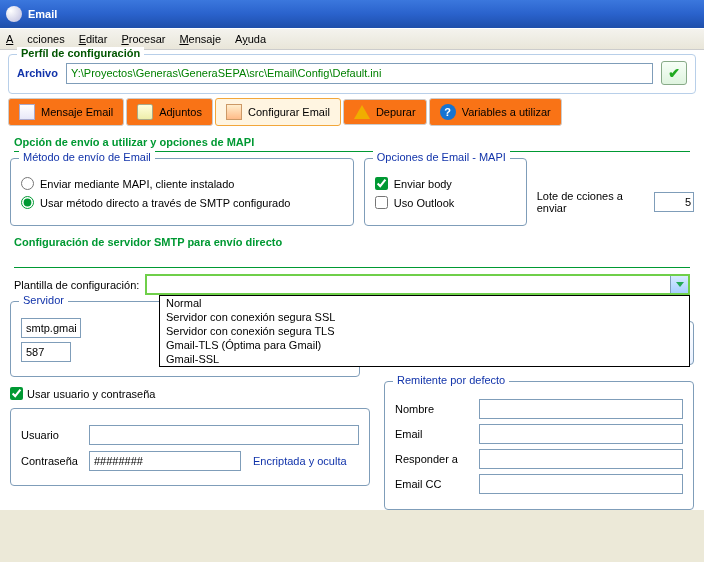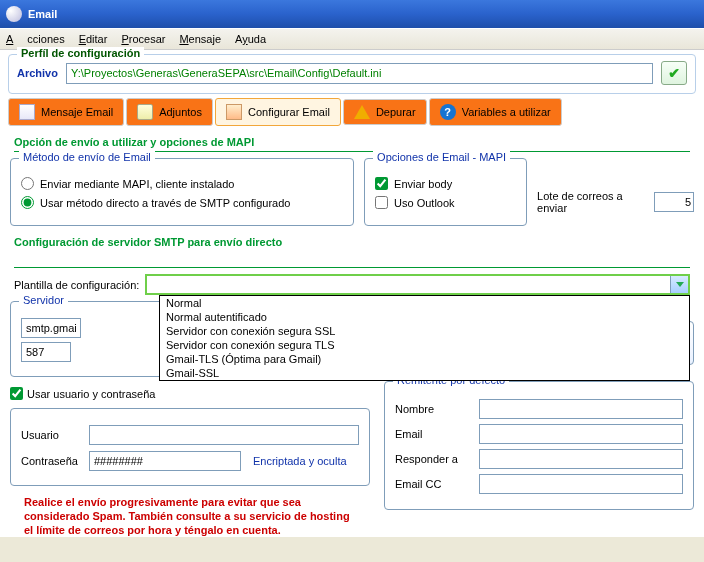--- a/index.html
+++ b/index.html
@@ -152,35 +152,34 @@
         <input type="checkbox" checked="" class="checkbox-green" style="">
         <span>Enviar body</span>
       </div>
       <div class="check-row">
         <input type="checkbox" style="">
         <span>Uso Outlook</span>
       </div>
     </div>
 
     <div class="lote-row">
-      <span>Lote de correos a enviar</span>
+      <span>Lote de cciones a enviar</span>
       <input type="text" value="5" style="">
     </div>
   </div>
 
   <div class="section-title2">Configuración de servidor SMTP para envío directo</div>
 
   <div class="plantilla-row">
     <label>Plantilla de configuración:</label>
     <div class="combo">
       <div class="cbtn"></div>
     </div>
     <div class="dropdown-panel">
       <div class="opt">Normal</div>
-      <div class="opt">Normal autentificado</div>
       <div class="opt">Servidor con conexión segura SSL</div>
       <div class="opt">Servidor con conexión segura TLS</div>
       <div class="opt">Gmail-TLS (Óptima para Gmail)</div>
       <div class="opt">Gmail-SSL</div>
     </div>
   </div>
 
   <div class="row2">
     <div class="fieldset fs-servidor">
       <div class="legend">Servidor</div>
@@ -211,21 +210,20 @@
         <div class="cred-row">
           <label>Usuario</label>
           <input type="text" value="" style="">
         </div>
         <div class="cred-row">
           <label>Contraseña</label>
           <input type="text" style="flex: 0 0 110px;" value="########">
           <span class="cred-note">Encriptada y oculta</span>
         </div>
       </div>
-      <div class="warning">Realice el envío progresivamente para evitar que sea considerado Spam. También consulte a su servicio de hosting el límite de correos por hora y téngalo en cuenta.</div>
     </div>
 
     <div class="fieldset fs-remit">
       <div class="legend">Remitente por defecto</div>
       <div class="rem-row">
         <label>Nombre</label>
         <input type="text" value="" style="">
       </div>
       <div class="rem-row">
         <label>Email</label>

